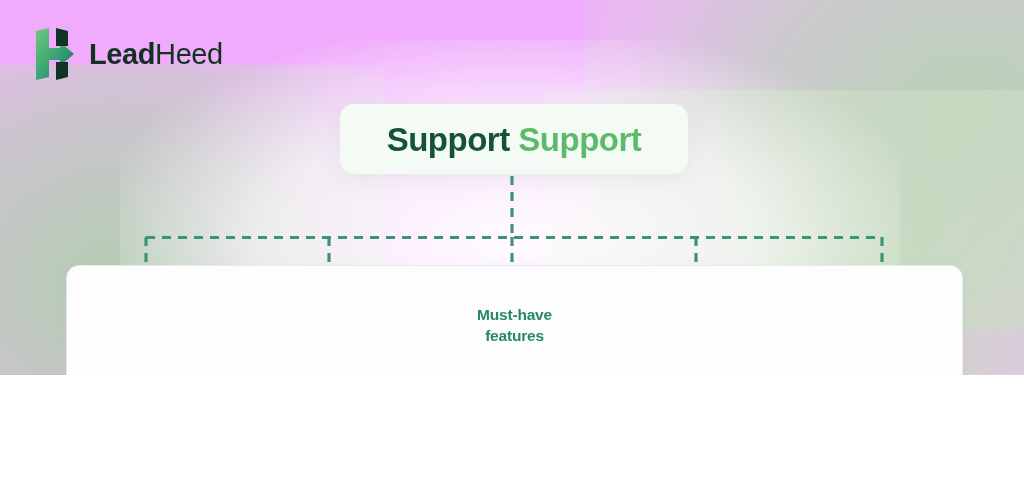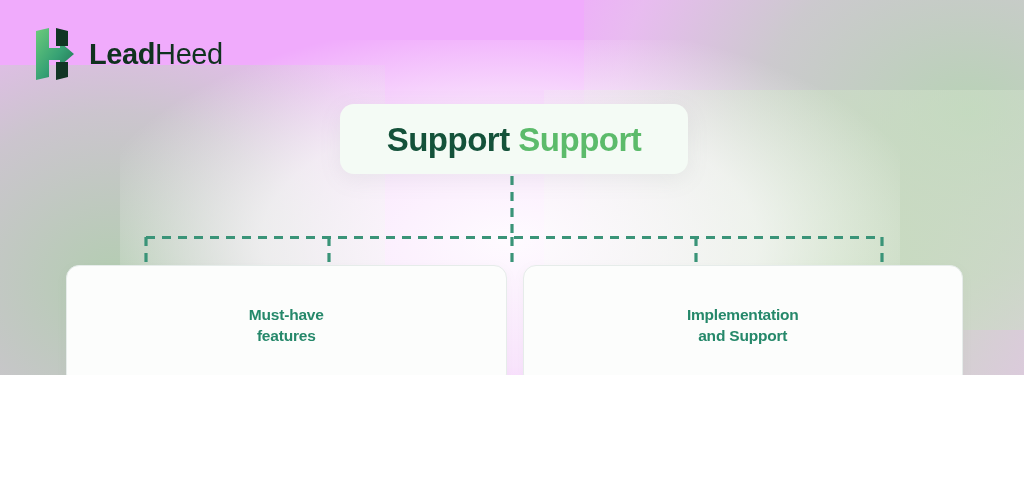--- a/index.html
+++ b/index.html
@@ -181,19 +181,15 @@
 
   <div id="title-card">
     <div id="title-text"><span class="t-dark">Support</span><span> </span><span class="t-light">Support</span></div>
   </div>
 
   <div id="cards">
     <div class="card">
       <span class="card-label">Must-have
 features</span>
     </div>
-    <div class="card">
-      <span class="card-label">Implementation
-and Support</span>
-    </div>
   </div>
 
 </div>
 
 </body></html>

